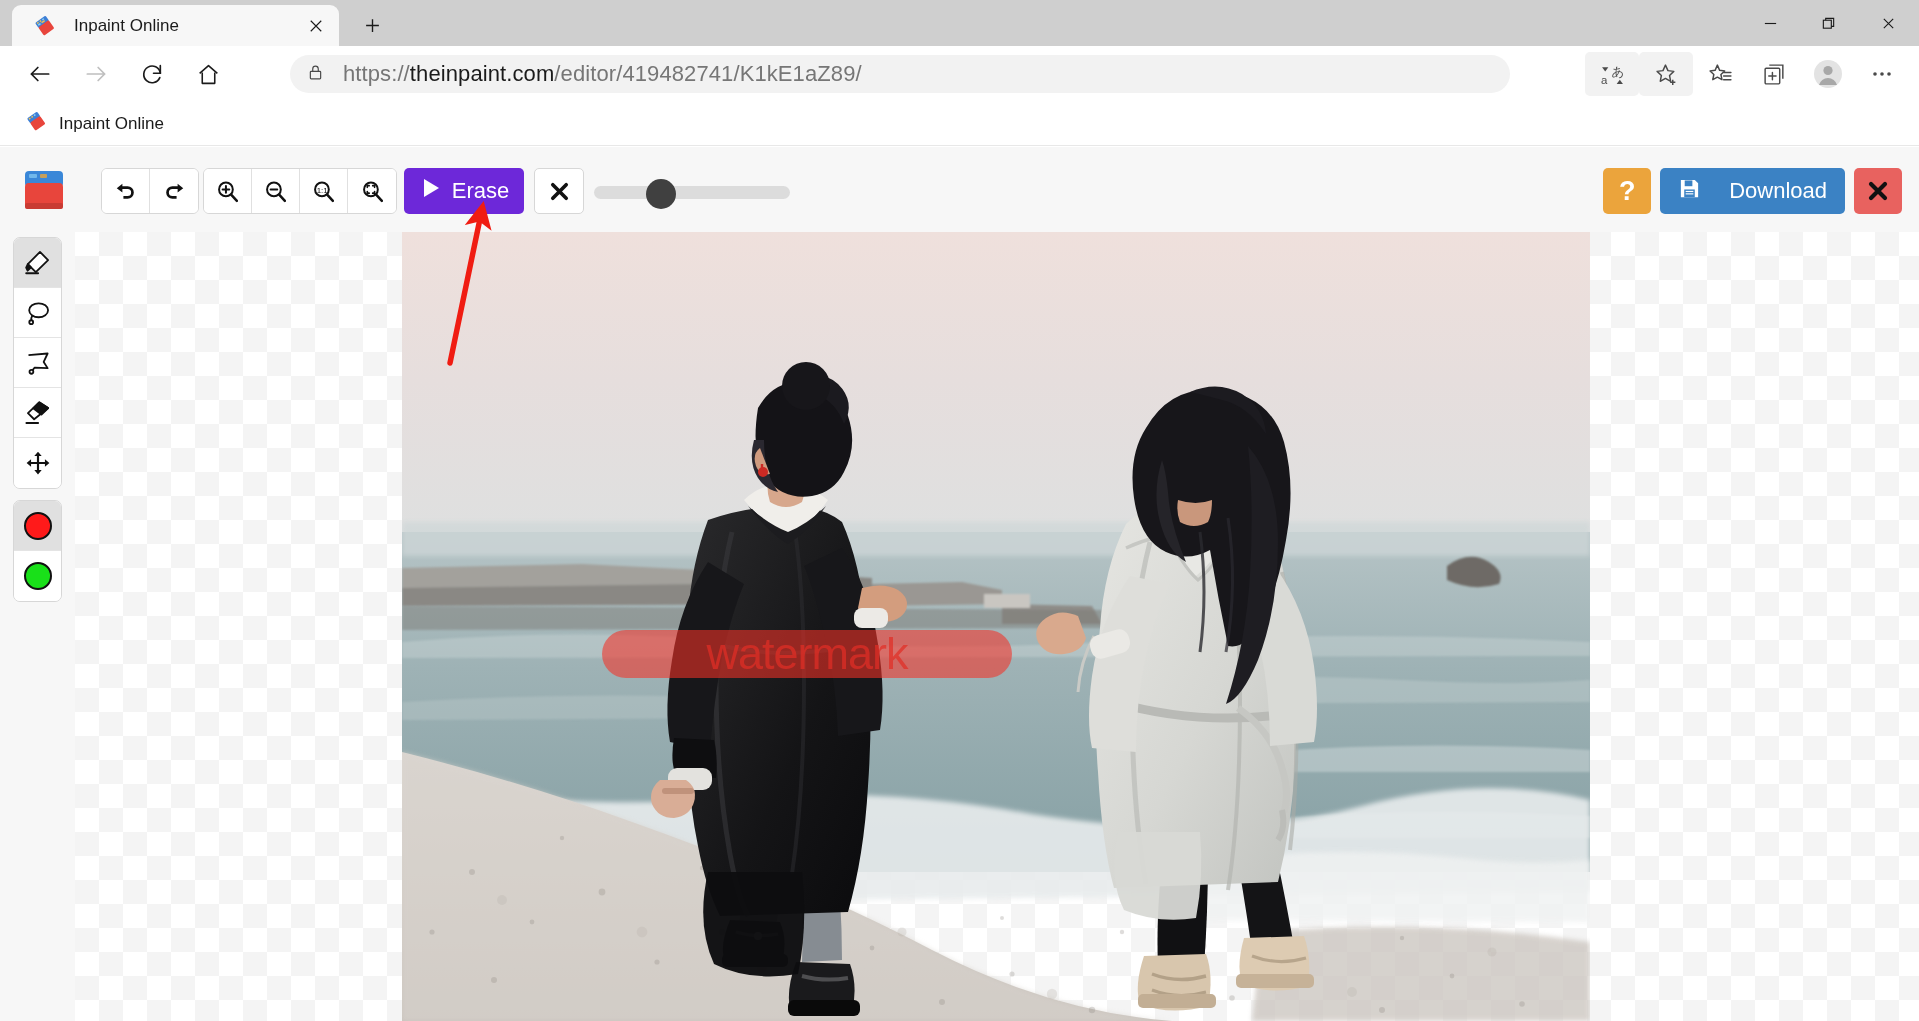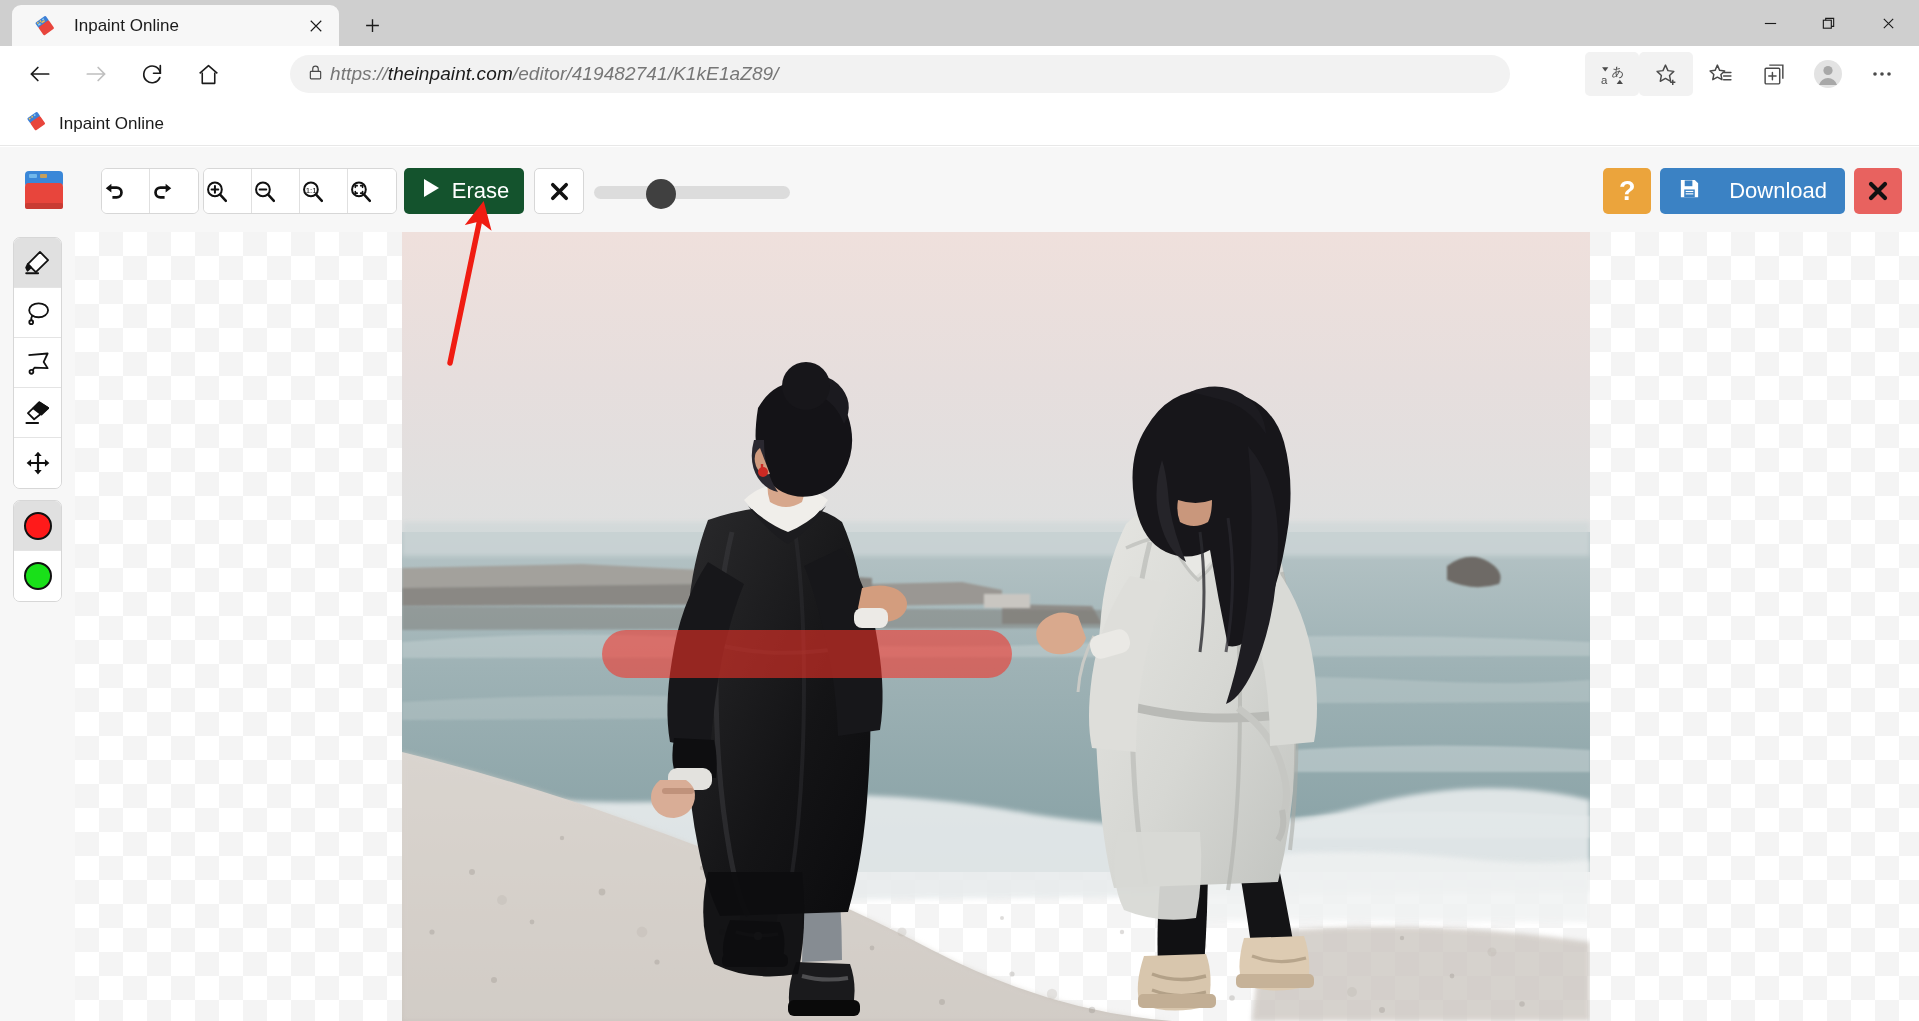--- a/index.html
+++ b/index.html
@@ -44,21 +44,21 @@
   }
   .nav-icon{
     position:absolute; top:46px; width:56px; height:56px;
     display:flex;align-items:center;justify-content:center;
   }
   .urlbar{
     position:absolute; left:290px; top:55px; width:1220px; height:38px;
     background:#f2f2f2; border-radius:19px;
     display:flex; align-items:center; padding:0 16px;
   }
-  .url-text{ font-size:19px; margin-left:5px; white-space:nowrap; letter-spacing:.1px;font-style:italic;}
+  .url-text{ font-size:22px; margin-left:18px; white-space:nowrap; letter-spacing:.1px;}
   .url-text .scheme{ color:#767676; }
   .url-text .host{ color:#1b1b1b; }
   .url-text .path{ color:#767676; }
   .nav-right{ position:absolute; right:10px; top:46px; height:56px; display:flex; align-items:center;}
   .nav-right-btn{ width:54px;height:44px; display:flex;align-items:center;justify-content:center;border-radius:5px;}
   .nav-right-btn.highlight{ background:#f2f2f2; }
 
   .bookmarkbar{
     position:absolute; left:0; top:102px; width:1919px; height:44px;
     background:#ffffff; display:flex; align-items:center; border-bottom:1px solid #e8e8e8;
@@ -77,27 +77,27 @@
   }
   .logo{
     position:absolute; left:23px; top:22px; width:42px;height:42px;
   }
   .btn-group{
     display:flex; background:#fff; border:1px solid #d7d7d7; border-radius:6px;
     overflow:hidden; position:absolute; top:21px; height:46px;
   }
   .tb-btn{
     width:48px; height:44px; background:#fff;
-    display:flex;align-items:center;
+    display:flex;align-items:center;justify-content:center;
     border-right:1px solid #e0e0e0;
   }
   .tb-btn:last-child{ border-right:none; }
   .erase-btn{
     position:absolute; left:404px; top:21px; width:120px; height:46px;
-    background:#14532d; border-radius:5px;
+    background:#6d28d9; border-radius:5px;
     display:flex; align-items:center; justify-content:center; gap:9px;
     color:#fff; font-size:22px;
   }
   .cancel-btn{
     position:absolute; left:534px; top:21px; width:50px; height:46px;
     background:#fff; border:1px solid #d7d7d7; border-radius:5px;
     display:flex;align-items:center;justify-content:center;
   }
   .slider-wrap{
     position:absolute; left:594px; top:32px; width:196px; height:24px;
@@ -709,20 +709,21 @@
           <path d="M798 300 q8 60 0 120" stroke="#2b2a30" stroke-width="3" fill="none" opacity=".8"></path>
           <path d="M826 286 q10 66 -2 134" stroke="#2b2a30" stroke-width="3" fill="none" opacity=".7"></path>
 
           <path d="M776 268 q18 6 34 0 q0 14 -4 22 q-14 8 -28 0 q-4 -10 -2 -22 Z" fill="#c9977c"></path>
         </g>
 
         <path d="M306 640 q-12 52 6 92 q36 18 84 10 q10 -48 4 -102 Z" fill="#0d0d0f" opacity=".97"></path>
         <path d="M716 600 q-10 46 6 78 q34 14 72 8 q8 -42 4 -86 Z" fill="#d8d9d5" opacity=".95"></path>
       </svg>
 
+      <div class="wm-text">watermark</div>
       <div class="mask-stroke"></div>
     </div>
   </div>
 </div>
 
 <svg class="arrow-overlay" viewBox="0 0 1919 1021">
   <defs>
     <marker id="arrowhead" markerWidth="5" markerHeight="5" refX="2.6" refY="2.5" orient="auto">
       <path d="M0 0 L5 2.5 L0 5 L1.2 2.5 Z" fill="#f01c12"></path>
     </marker>

